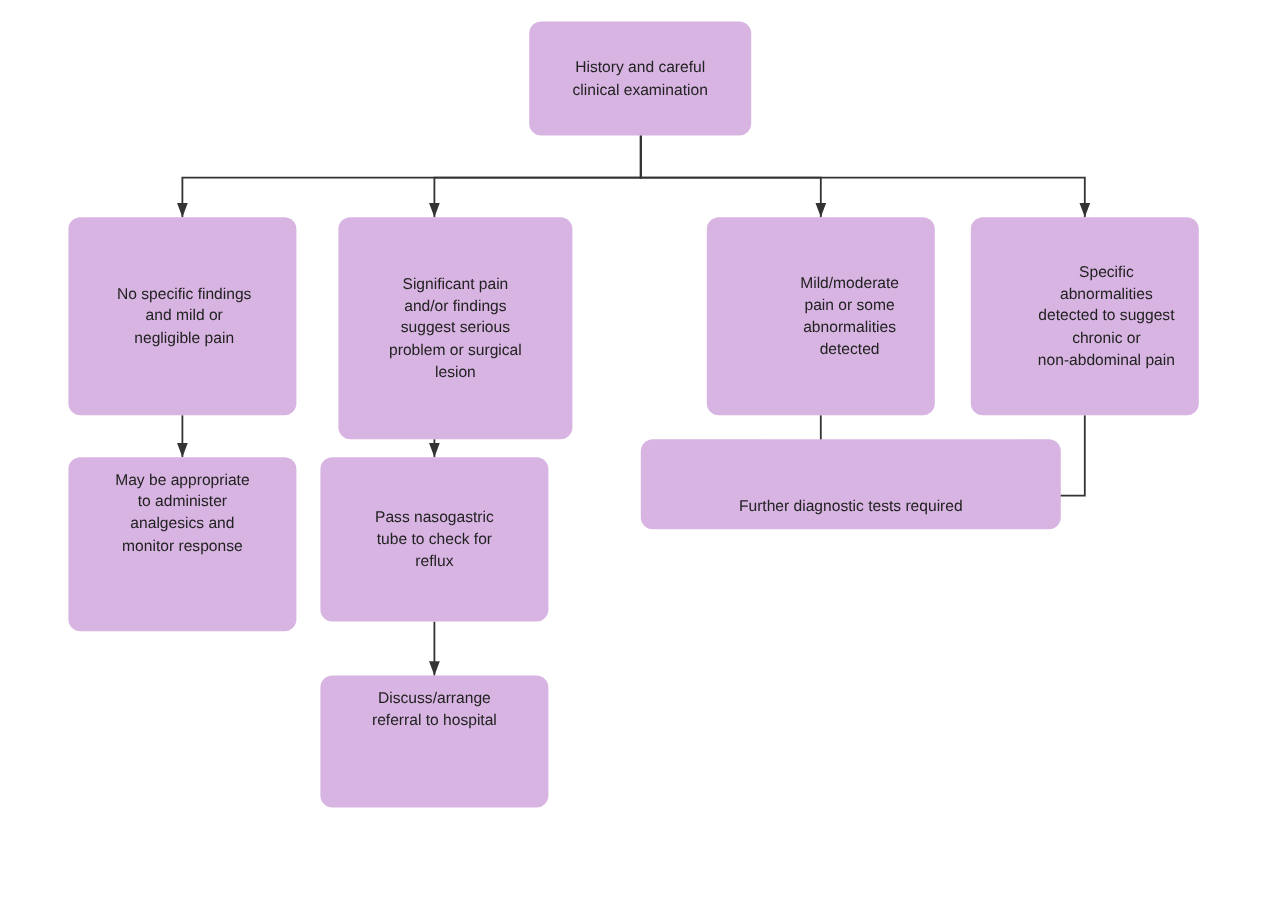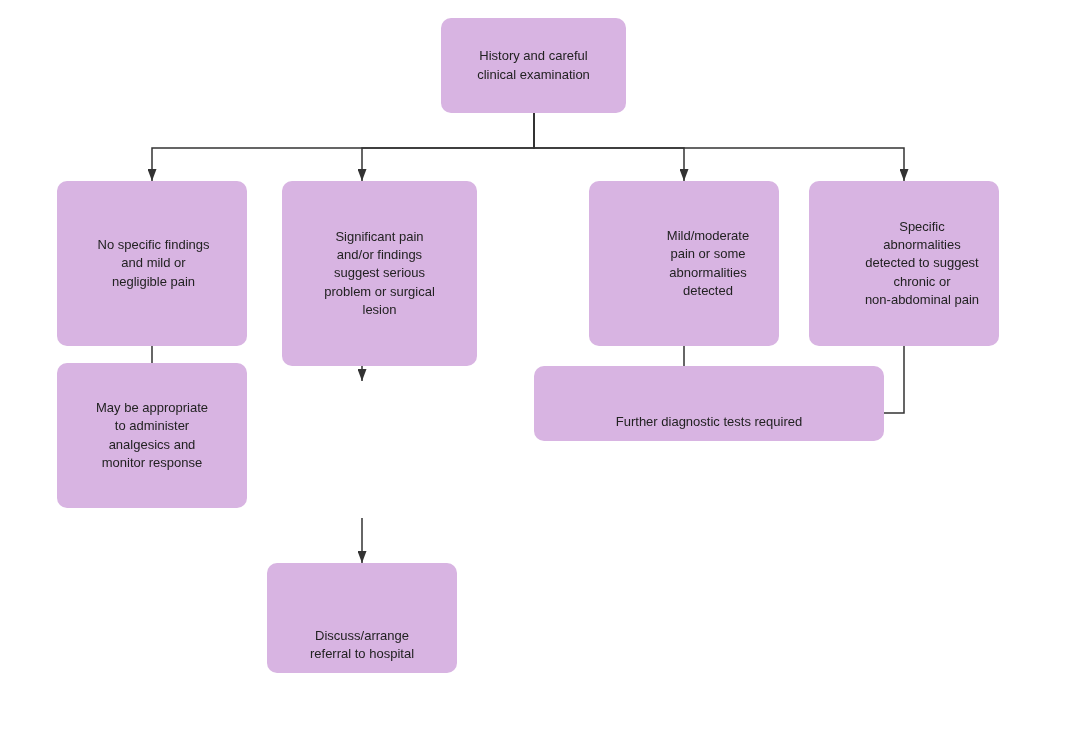--- a/index.html
+++ b/index.html
@@ -105,29 +105,34 @@
   </div>
 
   <div class="node" style="width:190px; height:165px; top:163px; left:785px; display:flex; align-items:center; justify-content:center;padding-left:48px;">
     <span style="white-space:pre-line;">Specific
 abnormalities
 detected to suggest
 chronic or
 non-abdominal pain</span>
   </div>
 
-  <div class="node" style="width:190px; height:145px; top:345px; left:33px; display:flex; align-items:center; justify-content:center;">
+  <div class="node" style="width:190px; height:145px; top:363px; left:33px; display:flex; justify-content:center;">
     <span style="white-space:pre-line;">May be appropriate
 to administer
 analgesics and
 monitor response</span>
   </div>
 
+  <div class="node" style="width:190px; height:137px; top:363px; left:243px; display:flex; align-items:center; justify-content:center;">
+    <span style="white-space:pre-line;">Pass nasogastric
+tube to check for
+reflux</span>
+  </div>
 
   <div class="node" style="width:350px; height:75px; top:348px; left:510px; display:flex; align-items:flex-end; justify-content:center;">
     <span style="white-space:pre-line;">Further diagnostic tests required</span>
   </div>
 
-  <div class="node" style="width:190px; height:110px; top:545px; left:243px; display:flex; align-items:flex-end; justify-content:center;">
+  <div class="node" style="width:190px; height:110px; top:545px; left:243px; display:flex; align-items:flex-start; justify-content:center;">
     <span style="white-space:pre-line;">Discuss/arrange
 referral to hospital</span>
   </div>
 </div>
 
 </body></html>

